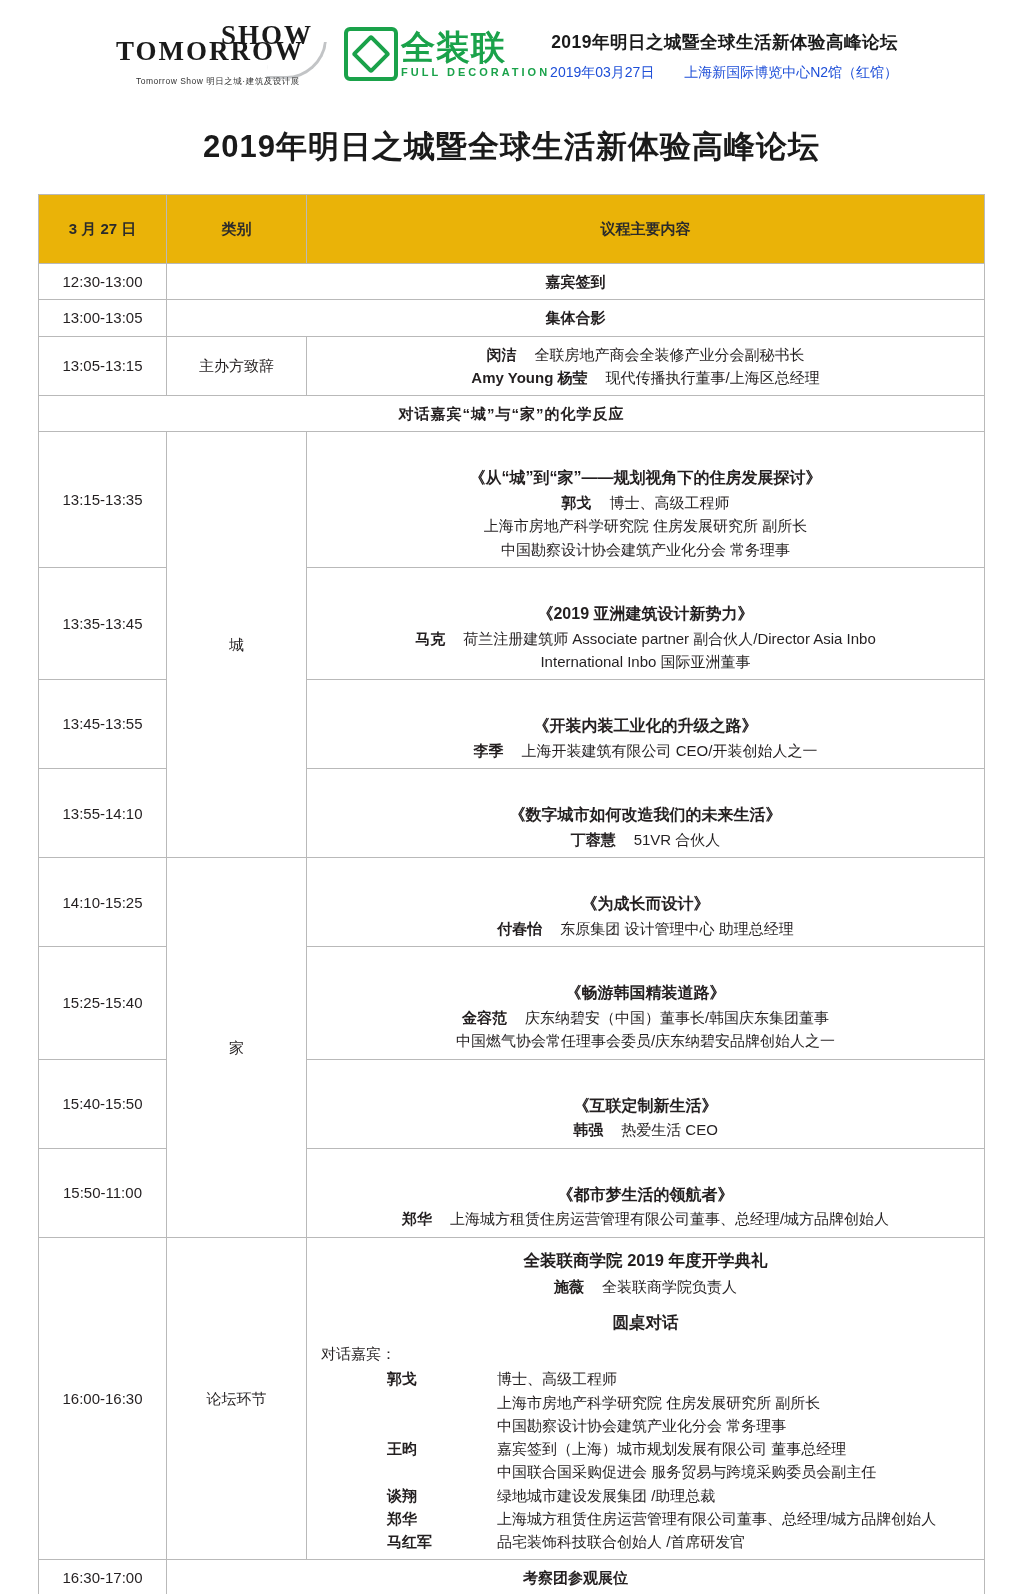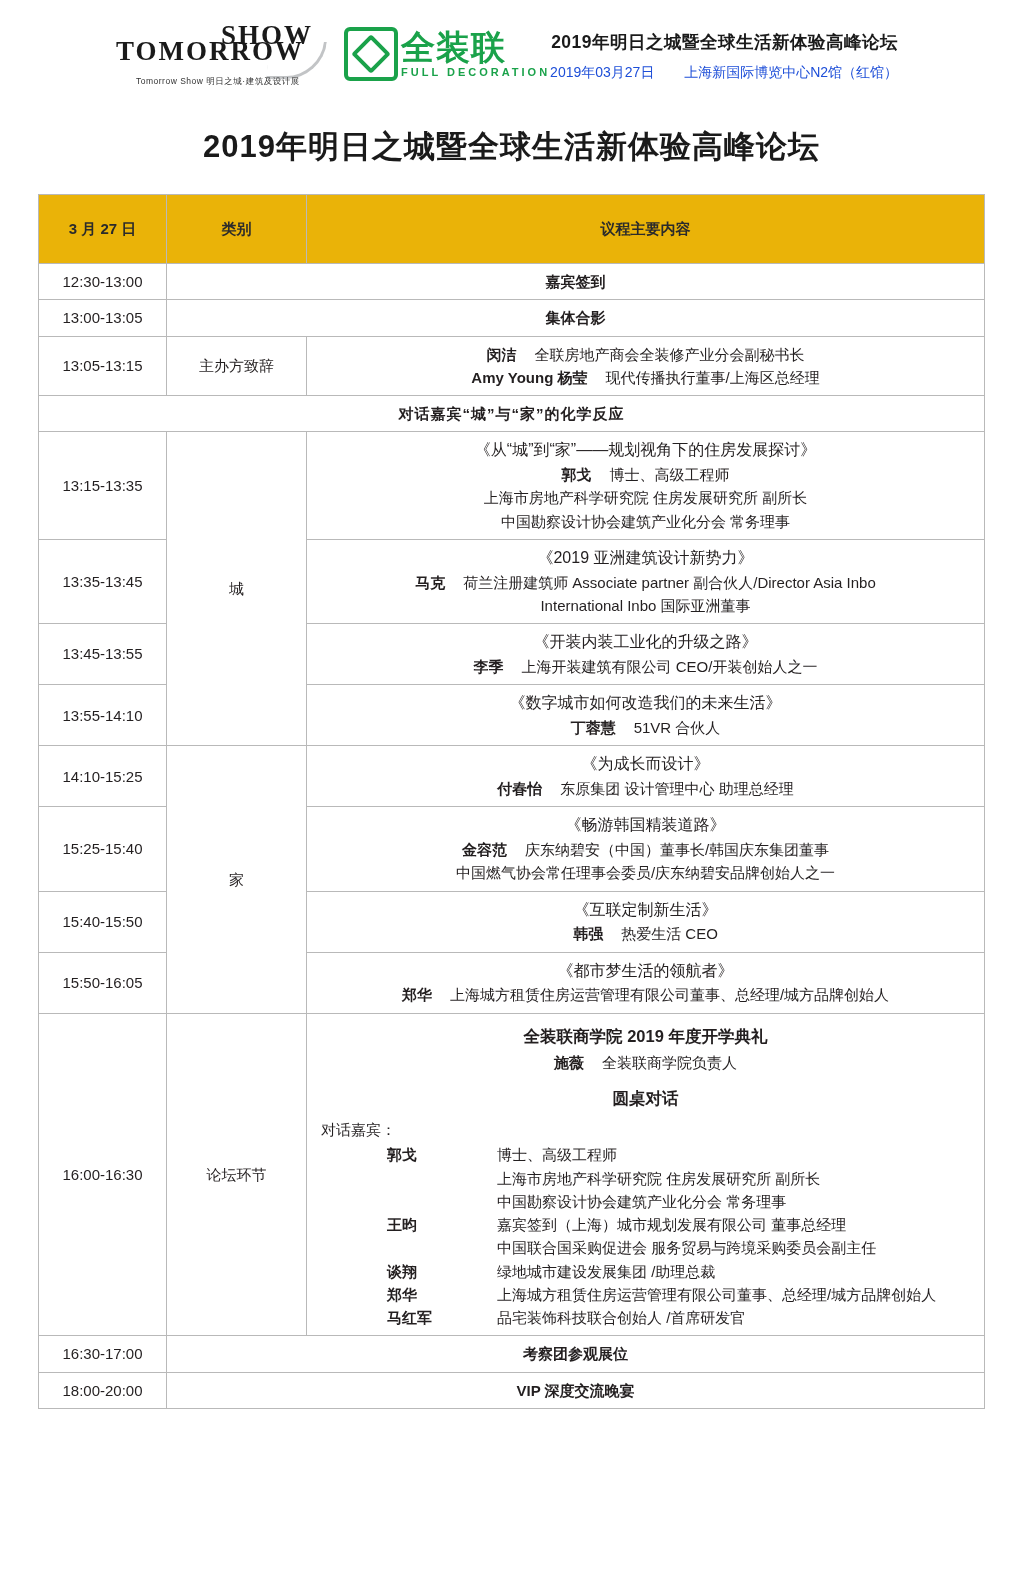--- a/index.html
+++ b/index.html
@@ -197,22 +197,23 @@
   .b { font-weight: bold; }
   .line { display: block; }
   .sec-title {
     text-align: center;
     font-weight: bold;
     font-size: 18px;
     letter-spacing: 1px;
     padding: 12px 0;
   }
   .talk-title {
-    font-weight: normal;
+    font-weight: bold;
     font-size: 16px;
+    margin-top: 28px;
   }
   .nm {
     font-weight: bold;
     display: inline-block;
   }
   .sp { display: inline-block; width: 18px; }
 
   
   .forum-head {
     text-align: center;
@@ -399,21 +400,21 @@
           <td class="time">15:40-15:50</td>
           <td class="content pad-cell">
             <span class="line talk-title">《互联定制新生活》</span>
             <span class="line">
               <span class="nm">韩强</span><span class="sp"></span><span>热爱生活 CEO</span>
             </span>
           </td>
         </tr>
 
         <tr>
-          <td class="time">15:50-16:05</td>
+          <td class="time">15:50-11:00</td>
           <td class="content pad-cell">
             <span class="line talk-title">《都市梦生活的领航者》</span>
             <span class="line">
               <span class="nm">郑华</span><span class="sp"></span><span>上海城方租赁住房运营管理有限公司董事、总经理/城方品牌创始人</span>
             </span>
           </td>
         </tr>
 
         <tr>
           <td class="time">16:00-16:30</td>

